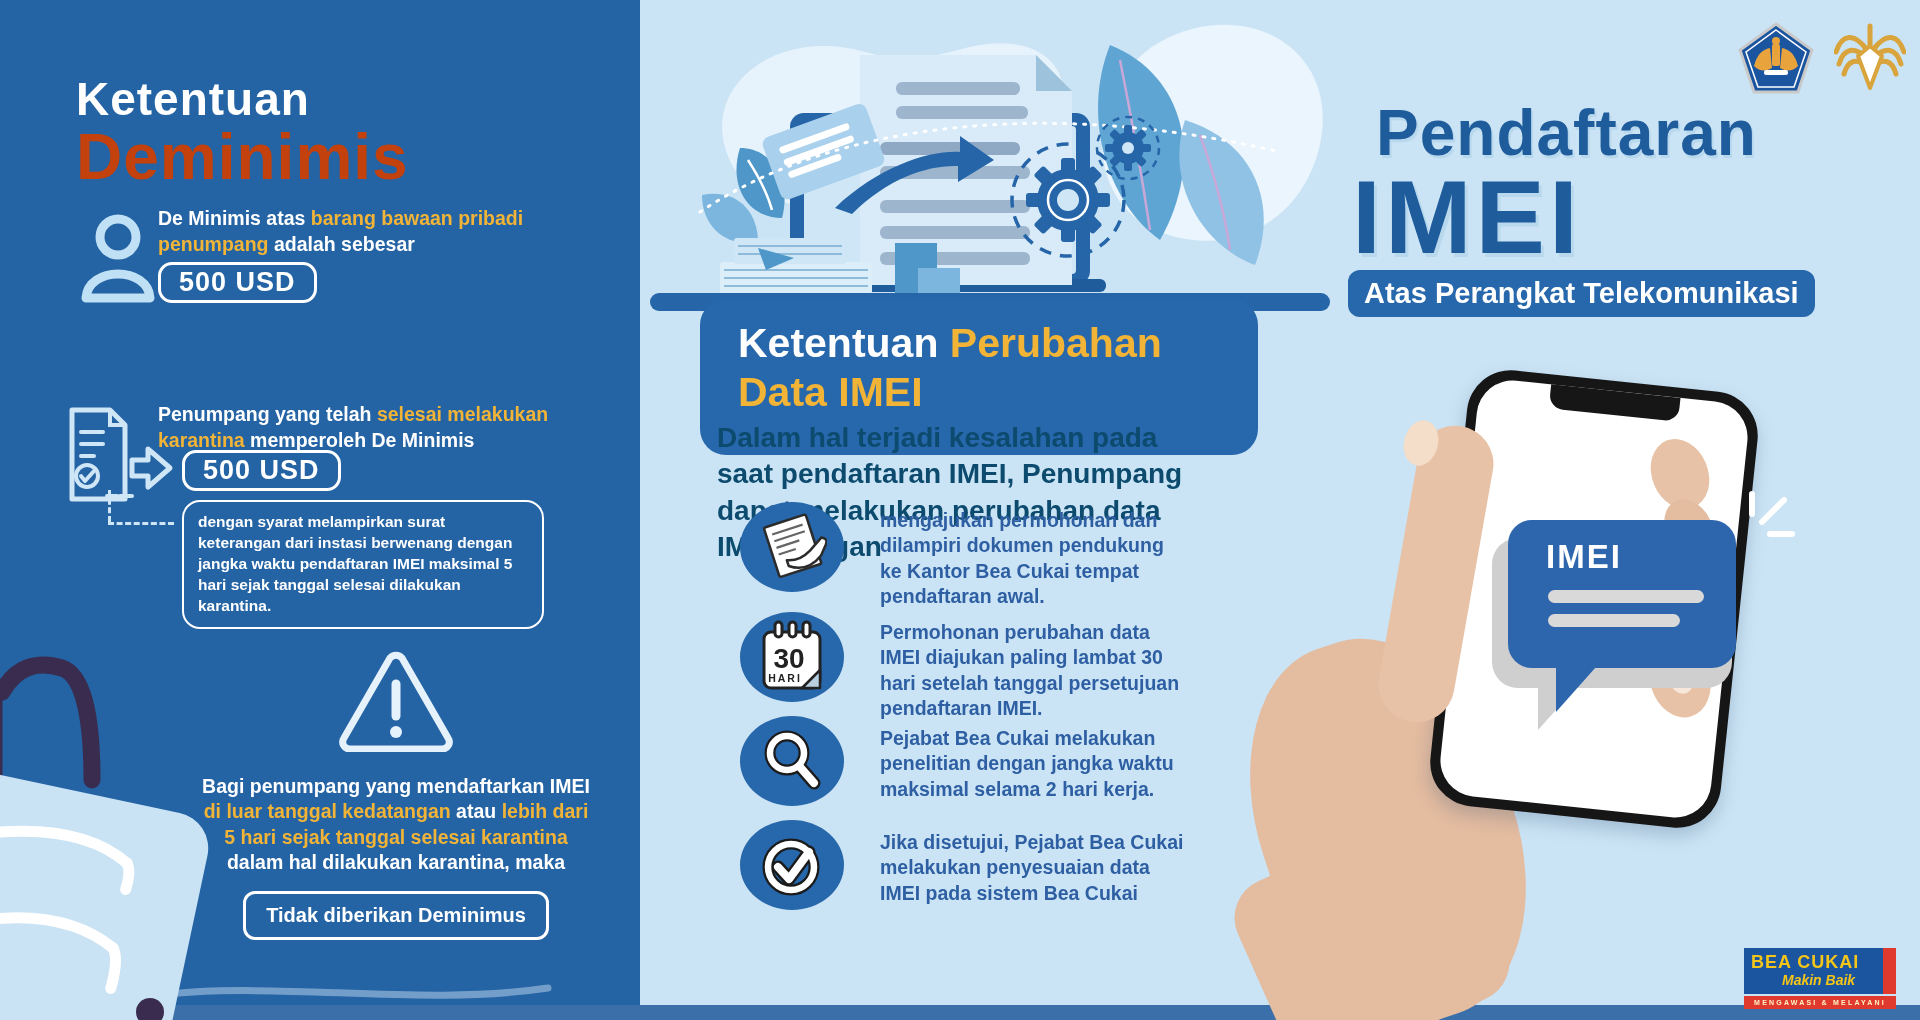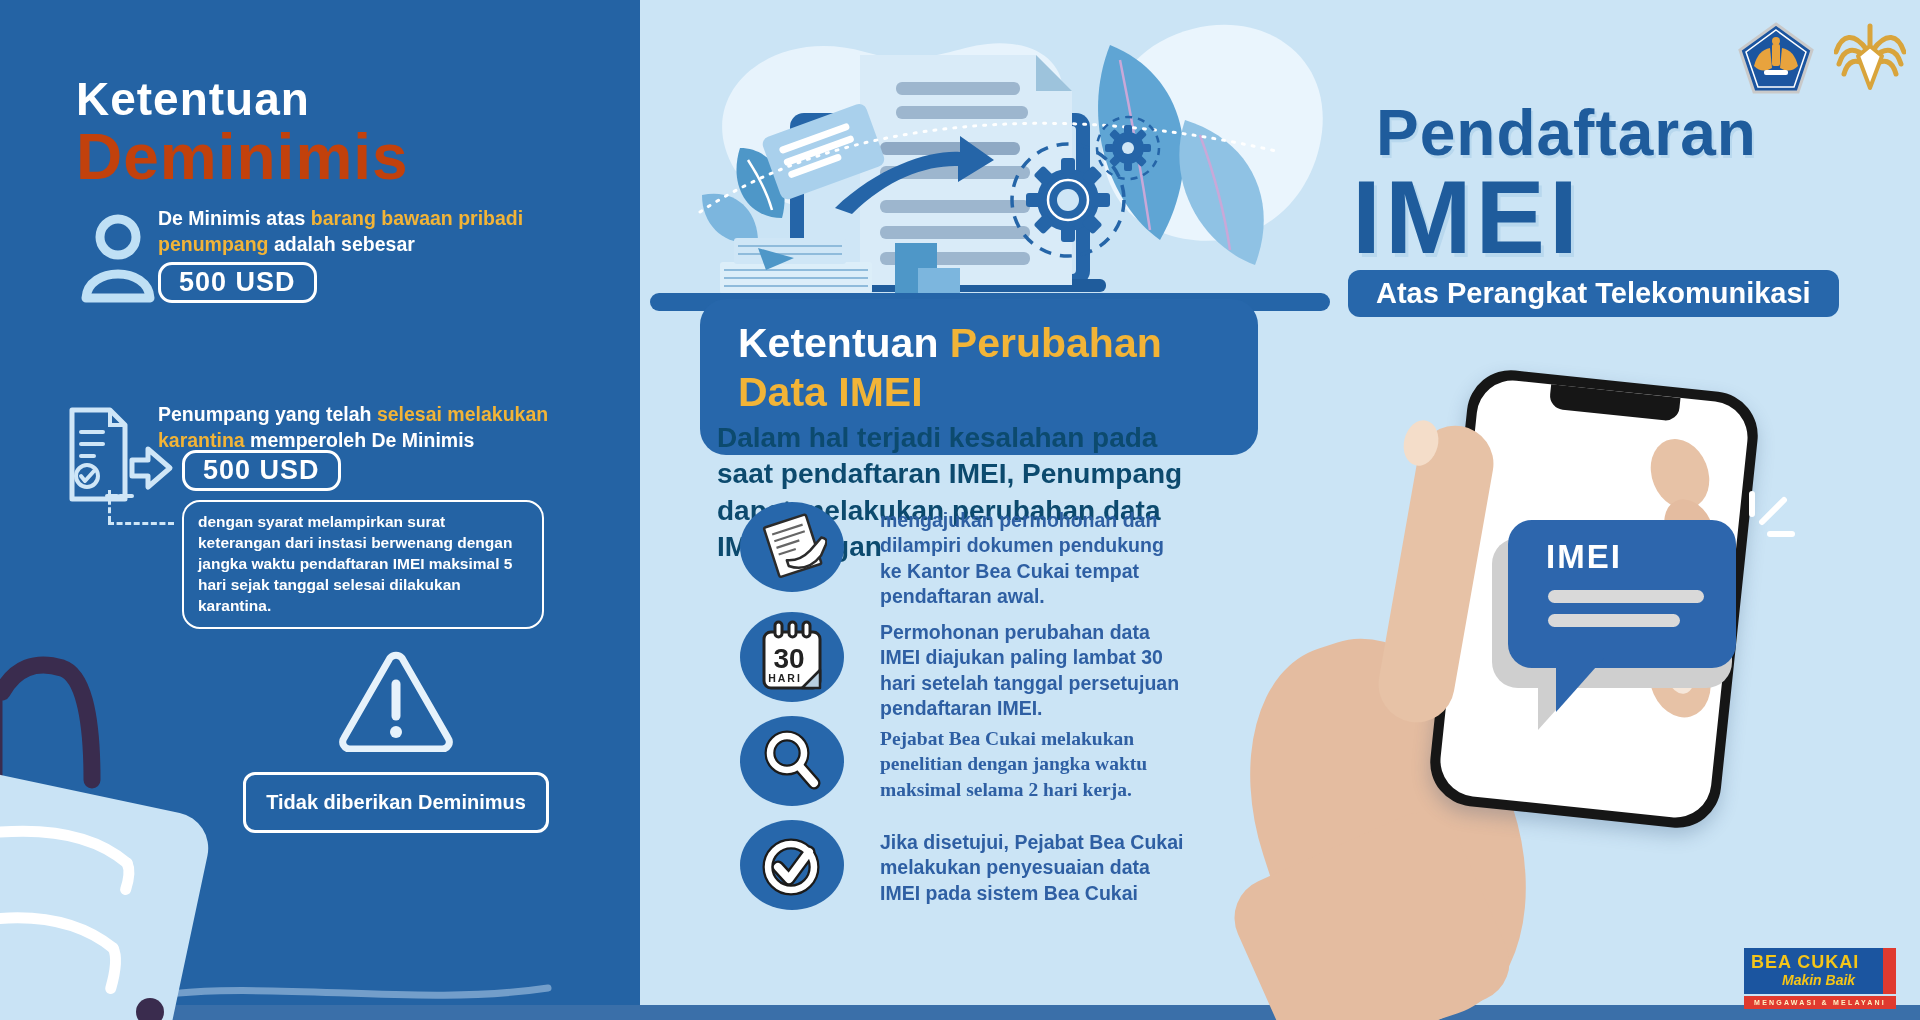--- a/index.html
+++ b/index.html
@@ -15,21 +15,21 @@
   .hl{color:#F2B437;font-weight:800;}
   .usd-badge{display:inline-block;border:3px solid #fff;border-radius:14px;color:#fff;
              font-size:27px;font-weight:800;padding:2px 18px;letter-spacing:1px;z-index:5;}
   .note-box{left:182px;top:500px;width:330px;border:2.5px solid #fff;border-radius:18px;
             padding:10px 14px;color:#fff;font-size:15.5px;font-weight:600;line-height:1.35;z-index:5;}
   .dash-v{left:108px;top:490px;height:32px;width:0;border-left:3px dashed #CFE6F7;z-index:5;}
   .dash-h{left:108px;top:522px;width:66px;height:0;border-top:3px dashed #CFE6F7;z-index:5;}
   .warn-block{left:196px;top:648px;width:400px;text-align:center;z-index:5;}
   .warn-text{margin-top:18px;color:#fff;font-size:19.5px;font-weight:700;line-height:1.3;}
   .warn-badge{display:inline-block;margin-top:16px;border:3px solid #fff;border-radius:12px;
-              color:#fff;font-size:20px;font-weight:800;padding:16px 20px;}
+              color:#fff;font-size:20px;font-weight:800;padding:10px 20px;}
 
   
   .bottom-strip{left:0;top:1005px;width:1920px;height:15px;background:#3A6FA9;z-index:2;}
 
   
   .mid-illustration{left:640px;top:0;width:700px;height:318px;z-index:1;}
   .mid-title-box{left:700px;top:299px;width:482px;background:#2767AB;border-radius:26px;
                  padding:20px 38px 38px 38px;z-index:3;font-size:41px;font-weight:800;line-height:1.2;}
   .mid-title-box .w{color:#fff;} .mid-title-box .g{color:#F2B437;}
   .mid-intro{left:717px;top:420px;width:468px;color:#0c4a6e;font-size:28px;font-weight:600;line-height:1.3;z-index:3;}
@@ -37,21 +37,21 @@
   .item-icon{width:104px;height:90px;border-radius:50%;background:#2767AB;
              display:flex;align-items:center;justify-content:center;z-index:3;}
   .item-text{width:310px;color:#2E5FA3;font-size:19.5px;font-weight:700;line-height:1.3;z-index:3;}
 
   
   .rp-title1{left:1352px;top:96px;color:#1F5C9C;font-size:64px;font-weight:800;letter-spacing:1px;z-index:3;
              text-shadow:2px 3px 0 rgba(170,205,232,.55);margin-left:24px;}
   .rp-title2{left:1352px;top:158px;color:#1F5C9C;font-size:104px;font-weight:800;letter-spacing:4px;z-index:3;
              text-shadow:3px 4px 0 rgba(170,205,232,.55);}
   .rp-badge{left:1348px;top:270px;background:#2767AB;border-radius:12px;color:#fff;
-            font-size:29px;font-weight:800;padding:7px 28px;z-index:3;}
+            font-size:29px;font-weight:800;padding:7px 16px;z-index:3;}
 
   
   .hand-part{background:#E4BCA0;z-index:2;}
   .phone{left:1448px;top:380px;width:292px;height:438px;background:#161616;border-radius:44px;
          transform:rotate(6deg);z-index:3;box-shadow:0 8px 18px rgba(40,70,110,.25);}
   .phone-screen{left:10px;top:10px;width:272px;height:418px;background:#fff;border-radius:36px;}
   .phone-notch{left:81px;top:10px;width:130px;height:24px;background:#161616;border-radius:0 0 14px 14px;}
   .bubble-shadow{left:1492px;top:538px;width:240px;height:150px;background:#CFCFCF;border-radius:26px;z-index:4;}
   .bubble-shadow-tail{left:1538px;top:672px;width:52px;height:58px;background:#CFCFCF;
                       clip-path:polygon(0 0,100% 0,0 100%);z-index:4;}
@@ -103,20 +103,23 @@
 <div class="abs dash-v"></div>
 <div class="abs dash-h"></div>
 <div class="abs note-box">dengan syarat melampirkan surat keterangan dari instasi berwenang dengan jangka waktu pendaftaran IMEI maksimal 5 hari sejak tanggal selesai dilakukan karantina.</div>
 
 <div class="abs warn-block">
   <svg width="120" height="104" viewBox="0 0 120 104">
     <path d="M54,10 a8,8 0 0 1 12,0 L112,90 a7,7 0 0 1 -6,11 L14,101 a7,7 0 0 1 -6,-11 Z" fill="none" stroke="#E6F2FB" stroke-width="7" stroke-linejoin="round"></path>
     <path d="M60,36 v32" stroke="#E6F2FB" stroke-width="9" stroke-linecap="round"></path>
     <circle cx="60" cy="84" r="6" fill="#E6F2FB"></circle>
   </svg>
+  <div class="warn-text">
+    <span>Bagi penumpang yang mendaftarkan IMEI </span><span class="hl">di luar tanggal kedatangan</span><span> atau </span><span class="hl">lebih dari 5 hari sejak tanggal selesai karantina</span><span> dalam hal dilakukan karantina, maka</span>
+  </div>
   <div class="warn-badge">Tidak diberikan Deminimus</div>
 </div>
 
 <svg class="abs" style="left:0;top:640px;z-index:4;" width="250" height="380" viewBox="0 0 250 380">
   <path d="M2,52 Q22,16 62,28 Q92,38 92,140" fill="none" stroke="#3A2C4E" stroke-width="17" stroke-linecap="round"></path>
   <path d="M-6,40 L-6,200" stroke="#3A2C4E" stroke-width="17"></path>
   <g transform="rotate(12 60 260)">
     <rect x="-60" y="150" width="255" height="300" rx="36" fill="#C9E3F5"></rect>
     <path d="M-40,215 Q60,178 118,210" fill="none" stroke="#fff" stroke-width="11" stroke-linecap="round"></path>
     <path d="M118,210 q6,8 4,26" fill="none" stroke="#fff" stroke-width="11" stroke-linecap="round"></path>
@@ -244,21 +247,21 @@
 <div class="abs item-text" style="left:880px;top:620px;">Permohonan perubahan data IMEI diajukan paling lambat 30 hari setelah tanggal persetujuan pendaftaran IMEI.</div>
 
 <div class="abs item-icon" style="left:740px;top:716px;">
   <svg width="70" height="70" viewBox="0 0 70 70">
     <circle cx="30" cy="27" r="17" stroke="#1b1b1b" stroke-width="11" fill="none"></circle>
     <path d="M43,41 L57,57" stroke="#1b1b1b" stroke-width="13" stroke-linecap="round"></path>
     <circle cx="30" cy="27" r="17" stroke="#fff" stroke-width="6.5" fill="none"></circle>
     <path d="M43,41 L57,57" stroke="#fff" stroke-width="8" stroke-linecap="round"></path>
   </svg>
 </div>
-<div class="abs item-text" style="left:880px;top:726px;font-family:Liberation Serif, serif;">Pejabat Bea Cukai melakukan penelitian dengan jangka waktu maksimal selama 2 hari kerja.</div>
+<div class="abs item-text" style="left:880px;top:726px;">Pejabat Bea Cukai melakukan penelitian dengan jangka waktu maksimal selama 2 hari kerja.</div>
 
 <div class="abs item-icon" style="left:740px;top:820px;">
   <svg width="70" height="70" viewBox="0 0 70 70">
     <circle cx="34" cy="37" r="23" stroke="#1b1b1b" stroke-width="11" fill="none"></circle>
     <path d="M21,37 l11,12 l20,-27" stroke="#1b1b1b" stroke-width="13" fill="none" stroke-linecap="round" stroke-linejoin="round"></path>
     <circle cx="34" cy="37" r="23" stroke="#fff" stroke-width="6.5" fill="none"></circle>
     <path d="M21,37 l11,12 l20,-27" stroke="#fff" stroke-width="8" fill="none" stroke-linecap="round" stroke-linejoin="round"></path>
   </svg>
 </div>
 <div class="abs item-text" style="left:880px;top:830px;">Jika disetujui, Pejabat Bea Cukai melakukan penyesuaian data IMEI pada sistem Bea Cukai</div>

